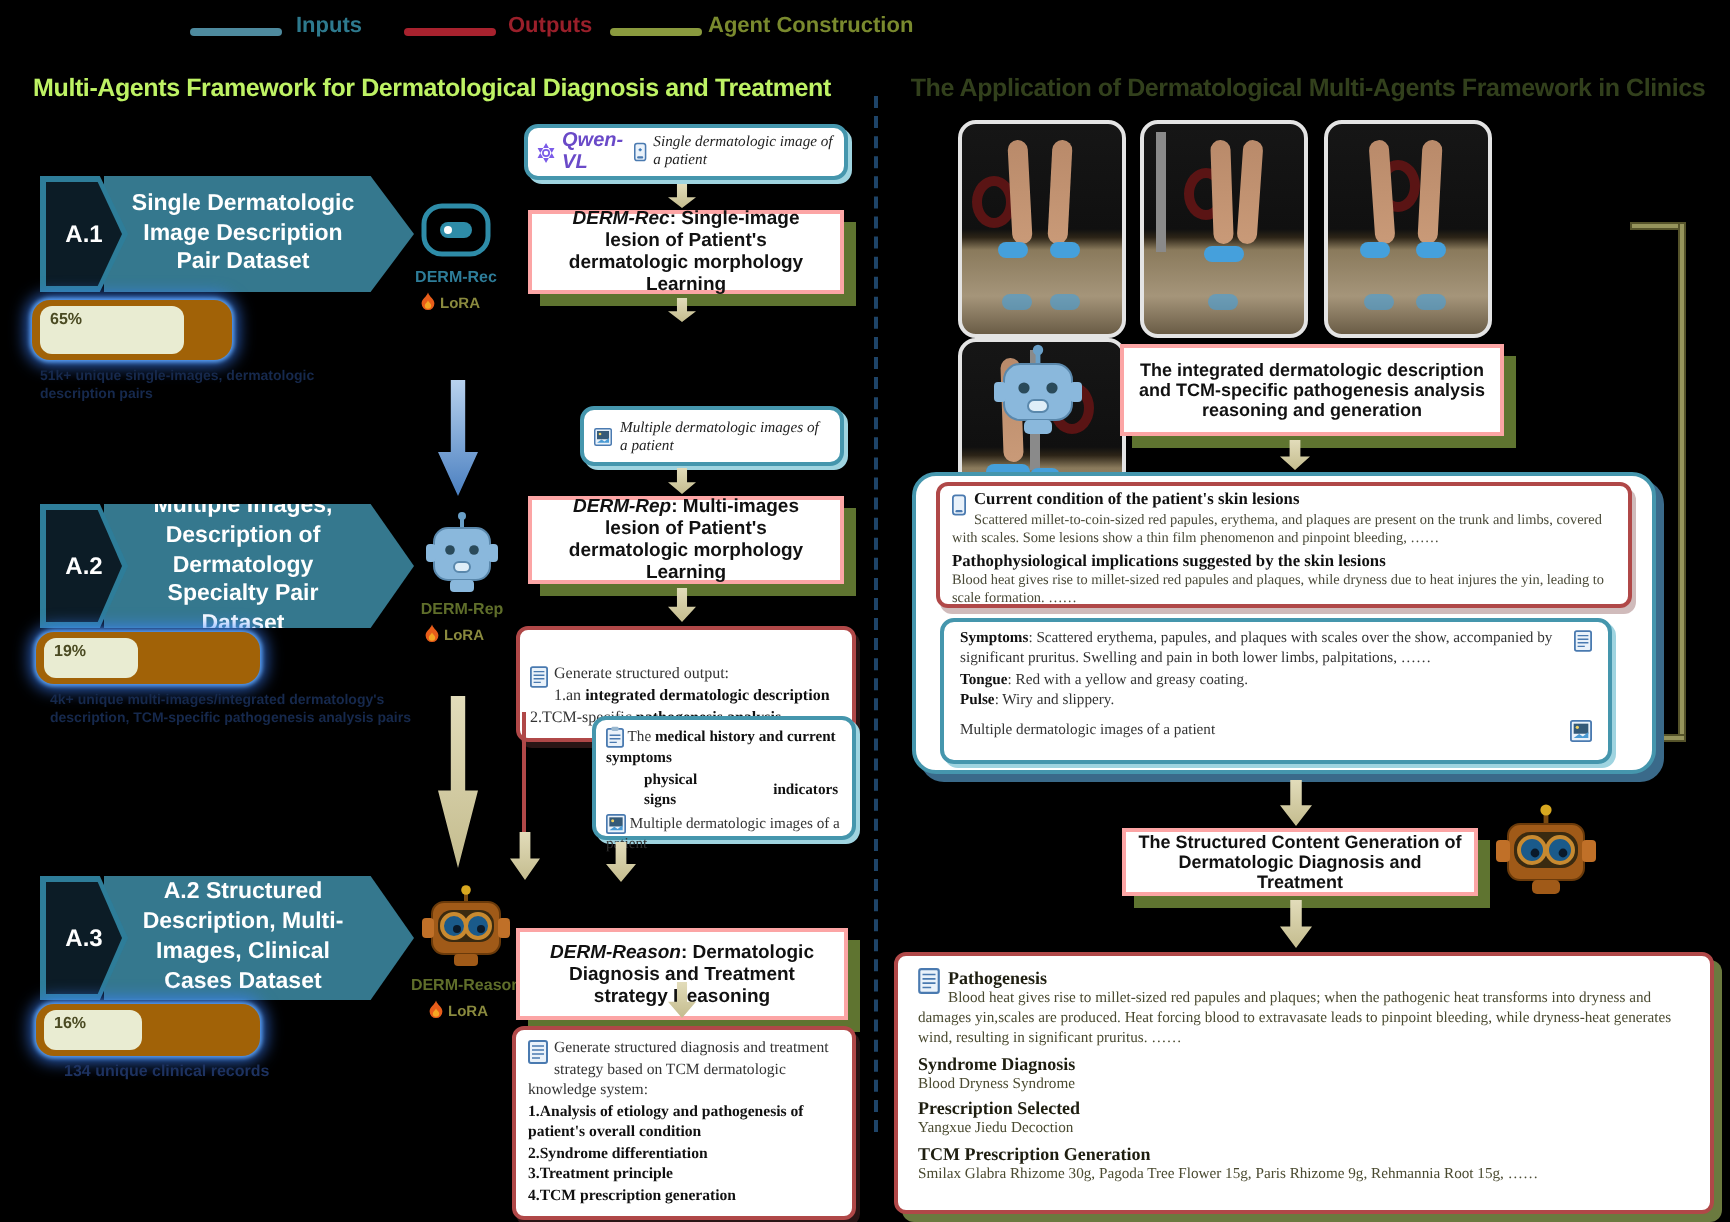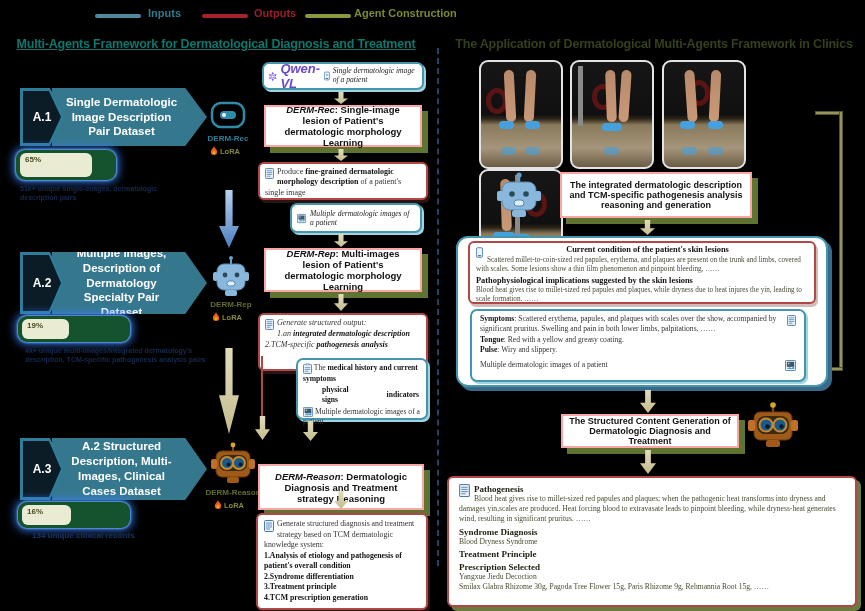--- a/index.html
+++ b/index.html
@@ -15,21 +15,21 @@
   .divider{left:437px;top:48px;height:518px;border-left:2px dashed #1e4468;width:0;}
   
   .banner{background:#35788e;color:#fff;font-weight:bold;font-size:11.5px;line-height:1.3;
           display:flex;align-items:center;justify-content:center;text-align:center;
           clip-path:polygon(0 0,86% 0,100% 50%,86% 100%,0 100%);padding:0 26px 0 10px;box-sizing:border-box;}
   .tagshape{background:#2e7d99;clip-path:polygon(0 0,68% 0,100% 50%,68% 100%,0 100%);}
   .tagshape .inner{position:absolute;left:3px;top:3px;right:3px;bottom:3px;background:#0c1c26;
           clip-path:polygon(0 0,68% 0,100% 50%,68% 100%,0 100%);
           display:flex;align-items:center;justify-content:center;color:#fff;font-weight:bold;font-size:12px;}
   
-  .ptrack{background:#14532d;border-radius:9px;
+  .ptrack{background:#a16207;border-radius:9px;
           box-shadow:0 0 8px 3px rgba(60,130,255,.75),0 0 2px 1px rgba(140,220,255,.9);}
   .pfill{position:absolute;left:4px;top:3px;bottom:3px;background:#e9ecd2;border-radius:6px;
          font-size:8px;font-weight:bold;color:#4a4a22;padding:2px 0 0 5px;box-sizing:border-box;}
   .pcap{font-size:7px;font-weight:bold;color:#16294d;line-height:1.35;}
   .agent-label{font-size:8px;font-weight:bold;text-align:center;}
   .lora-row{display:flex;align-items:center;gap:2px;font-size:7.5px;font-weight:bold;color:#8a8a3e;}
   
   .green-box{background:#fff;border:2px solid #fca5a5;box-shadow:6px 6px 0 #5f7430;
              display:flex;align-items:center;justify-content:center;text-align:center;
              font-weight:bold;color:#111;padding:2px 6px;box-sizing:border-box;}
@@ -67,21 +67,21 @@
 
 <div id="fig">
 
   <div class="abs leg-line" style="left:95px;width:46px;background:#4e8a9e;"></div>
   <div class="abs leg-label" style="left:148px;color:#2e7a8e;">Inputs</div>
   <div class="abs leg-line" style="left:202px;width:46px;background:#a8222e;"></div>
   <div class="abs leg-label" style="left:254px;color:#9a1f2a;">Outputs</div>
   <div class="abs leg-line" style="left:305px;width:46px;background:#8a9a3e;"></div>
   <div class="abs leg-label" style="left:354px;color:#7a8a2e;">Agent Construction</div>
 
-  <div class="abs sec-title" style="left:0;width:432px;color:#0f766e;text-decoration:underline;">Multi-Agents Framework for Dermatological Diagnosis and Treatment</div>
+  <div class="abs sec-title" style="left:0;width:432px;color:#bef264;">Multi-Agents Framework for Dermatological Diagnosis and Treatment</div>
   <div class="abs sec-title" style="left:444px;width:420px;color:#32401c;">The Application of Dermatological Multi-Agents Framework in Clinics</div>
   <div class="abs divider"></div>
 
   <div class="abs banner" style="left:52px;top:88px;width:155px;height:58px;">Single Dermatologic Image Description Pair Dataset</div>
   <div class="abs tagshape" style="left:20px;top:88px;width:44px;height:58px;">
     <div class="inner">A.1</div>
   </div>
   <div class="abs" style="left:208px;top:100px;">
     <svg width="40" height="32" viewBox="0 0 40 32">
         <rect x="4" y="3" width="32" height="24" rx="9" fill="none" stroke="#2e8ca8" stroke-width="2.5"></rect>
@@ -166,60 +166,53 @@
   <div class="abs ptrack" style="left:18px;top:502px;width:112px;height:26px;">
     <div class="pfill" style="width:44%;">16%</div>
   </div>
   <div class="abs pcap" style="left:32px;top:531px;width:170px;font-size:8px;color:#1d3260;">134 unique clinical records</div>
 
   <div class="abs teal-box" style="left:262px;top:62px;width:162px;height:28px;display:flex;align-items:center;gap:3px;padding:1px 4px;">
     <svg class="ic" width="13" height="13" viewBox="0 0 14 14">
         <path d="M7 0l2 3.5H5z M12.9 3.5L11 7l-2-3.5z M12.9 10.5h-4L11 7z M7 14l-2-3.5h4z M1.1 10.5L3 7l2 3.5z M1.1 3.5h4L3 7z" fill="#7b5be8"></path>
         <circle cx="7" cy="7" r="2.2" fill="none" stroke="#7b5be8" stroke-width="1.2"></circle>
       </svg>
-    <span class="italic b" style="font-size:13px;color:#6a4ac8;">Qwen-VL</span>
+    <span class="italic b" style="font-size:10px;color:#6a4ac8;">Qwen-VL</span>
     <svg class="ic" width="8" height="12" viewBox="0 0 8 12">
         <rect x="0.5" y="0.5" width="7" height="11" rx="1.5" fill="#eaf2fa" stroke="#4a7ab0"></rect>
         <rect x="2" y="8.8" width="4" height="1.4" rx="0.7" fill="#4a7ab0"></rect>
         <path d="M3 4.5h2M4 3.5v2" stroke="#3a78b8" stroke-width="0.9"></path>
       </svg>
     <span class="italic serif" style="font-size:7.6px;line-height:1.15;color:#222;">Single dermatologic image of a patient</span>
   </div>
   <div class="abs arrow-tan" style="left:334px;top:92px;width:14px;height:12px;"></div>
 
   <div class="abs green-box" style="left:264px;top:105px;width:158px;height:42px;font-size:9.5px;">
     <span><span class="italic">DERM-Rec</span><span>: Single-image lesion of Patient's dermatologic morphology Learning</span></span>
   </div>
   <div class="abs arrow-tan" style="left:334px;top:149px;width:14px;height:12px;"></div>
 
-  <div class="abs red-box serif" style="left:258px;top:162px;width:170px;height:38px;padding:3px 5px;font-size:8px;line-height:1.3;">
-    <svg class="ic" width="9" height="11" viewBox="0 0 10 12" style="float:left;margin:1px 3px 0 0;">
-        <rect x="0.5" y="0.5" width="9" height="11" rx="1" fill="#eaf2fa" stroke="#4a7ab0"></rect>
-        <path d="M2 3h6M2 5h6M2 7h6M2 9h4" stroke="#4a7ab0" stroke-width="0.8"></path>
-      </svg>
-    <span>Produce </span><span class="b">fine-grained dermatologic morphology description</span><span> of a patient's single image</span>
-  </div>
 
   <div class="abs teal-box" style="left:290px;top:203px;width:132px;height:30px;display:flex;align-items:center;gap:4px;padding:2px 5px;">
     <svg class="ic" width="11" height="11" viewBox="0 0 12 12">
         <rect x="0.5" y="0.5" width="11" height="11" rx="1" fill="#eaf2fa" stroke="#4a7ab0"></rect>
         <rect x="2" y="2" width="8" height="5.5" fill="#355a78"></rect>
         <circle cx="4" cy="4" r="0.9" fill="#f0d060"></circle>
         <path d="M2 9.8l3-2.2 2 1.4 3-2.4v3.2z" fill="#4a9ad4"></path>
       </svg>
     <span class="italic serif" style="font-size:7.6px;line-height:1.2;color:#222;">Multiple dermatologic images of a patient</span>
   </div>
   <div class="abs arrow-tan" style="left:334px;top:234px;width:14px;height:13px;"></div>
 
   <div class="abs green-box" style="left:264px;top:248px;width:158px;height:44px;font-size:9.5px;">
     <span><span class="italic">DERM-Rep</span><span>: Multi-images lesion of Patient's dermatologic morphology Learning</span></span>
   </div>
   <div class="abs arrow-tan" style="left:334px;top:294px;width:14px;height:17px;"></div>
 
-  <div class="abs red-box serif" style="left:258px;top:313px;width:170px;height:58px;padding:3px 5px;font-size:8px;line-height:1.35;font-style:italic;">
+  <div class="abs red-box serif" style="left:258px;top:313px;width:170px;height:58px;padding:17px 5px;font-size:8px;line-height:1.35;">
     <svg class="ic" width="9" height="11" viewBox="0 0 10 12" style="float:left;margin:1px 3px 0 0;">
         <rect x="0.5" y="0.5" width="9" height="11" rx="1" fill="#eaf2fa" stroke="#4a7ab0"></rect>
         <path d="M2 3h6M2 5h6M2 7h6M2 9h4" stroke="#4a7ab0" stroke-width="0.8"></path>
       </svg>
     <span>Generate structured output:</span><br>
     <span>1.an </span><span class="b">integrated dermatologic description</span><br>
     <span>2.TCM-specific </span><span class="b">pathogenesis analysis</span>
   </div>
 
   <div class="abs teal-box serif" style="left:296px;top:358px;width:132px;height:62px;padding:3px 5px;font-size:7.6px;line-height:1.3;">
@@ -305,21 +298,21 @@
   <div class="abs green-box" style="left:560px;top:172px;width:192px;height:46px;font-size:9px;">The integrated dermatologic description and TCM-specific pathogenesis analysis reasoning and generation</div>
   <div class="abs arrow-tan" style="left:640px;top:220px;width:15px;height:15px;"></div>
 
   <div class="abs teal-box" style="left:456px;top:236px;width:372px;height:151px;border-radius:12px;box-shadow:4px 4px 0 #3a6a8a;"></div>
 
   <div class="abs red-box serif" style="left:468px;top:241px;width:348px;height:63px;padding:2px 6px;line-height:1.25;">
     <svg class="ic" width="7" height="11" viewBox="0 0 8 12" style="float:left;margin:2px 4px 0 0;">
         <rect x="0.5" y="0.5" width="7" height="11" rx="1.5" fill="#eaf2fa" stroke="#4a7ab0"></rect>
         <rect x="2" y="8.8" width="4" height="1.4" rx="0.7" fill="#4a7ab0"></rect>
       </svg>
-    <div class="b" style="font-size:8.4px;text-align:center;">Current condition of the patient's skin lesions</div>
+    <div class="b" style="font-size:8.4px;">Current condition of the patient's skin lesions</div>
     <div style="font-size:7.2px;color:#4a4a38;">Scattered millet-to-coin-sized red papules, erythema, and plaques are present on the trunk and limbs, covered with scales. Some lesions show a thin film phenomenon and pinpoint bleeding, ……</div>
     <div class="b" style="font-size:8.4px;margin-top:2px;">Pathophysiological implications suggested by the skin lesions</div>
     <div style="font-size:7.2px;color:#4a4a38;">Blood heat gives rise to millet-sized red papules and plaques, while dryness due to heat injures the yin, leading to scale formation. ……</div>
   </div>
 
   <div class="abs teal-box serif" style="left:470px;top:309px;width:336px;height:73px;padding:3px 8px;font-size:7.6px;line-height:1.35;color:#333;">
     <svg class="ic" width="9" height="11" viewBox="0 0 10 12" style="float:right;margin:1px 0 0 3px;">
         <rect x="0.5" y="0.5" width="9" height="11" rx="1" fill="#eaf2fa" stroke="#4a7ab0"></rect>
         <path d="M2 3h6M2 5h6M2 7h6M2 9h4" stroke="#4a7ab0" stroke-width="0.8"></path>
       </svg>
@@ -360,19 +353,19 @@
 
   <div class="abs red-box" style="left:447px;top:476px;width:410px;height:131px;padding:3px 10px;box-shadow:4px 4px 0 #6b7a3f;">
     <svg class="ic" width="11" height="13" viewBox="0 0 10 12" style="float:left;margin:3px 4px 0 0;">
         <rect x="0.5" y="0.5" width="9" height="11" rx="1" fill="#eaf2fa" stroke="#4a7ab0"></rect>
         <path d="M2 3h6M2 5h6M2 7h6M2 9h4" stroke="#4a7ab0" stroke-width="0.8"></path>
       </svg>
     <div class="res-h">Pathogenesis</div>
     <div class="res-b">Blood heat gives rise to millet-sized red papules and plaques; when the pathogenic heat transforms into dryness and damages yin,scales are produced. Heat forcing blood to extravasate leads to pinpoint bleeding, while dryness-heat generates wind, resulting in significant pruritus. ……</div>
     <div class="res-h">Syndrome Diagnosis</div>
     <div class="res-b">Blood Dryness Syndrome</div>
-    <div class="res-h">Treatment Principle</div>
     <div class="res-h">Prescription Selected</div>
     <div class="res-b">Yangxue Jiedu Decoction</div>
+    <div class="res-h">TCM Prescription Generation</div>
     <div class="res-b">Smilax Glabra Rhizome 30g, Pagoda Tree Flower 15g, Paris Rhizome 9g, Rehmannia Root 15g, ……</div>
   </div>
 
 </div>
 
 </body></html>

